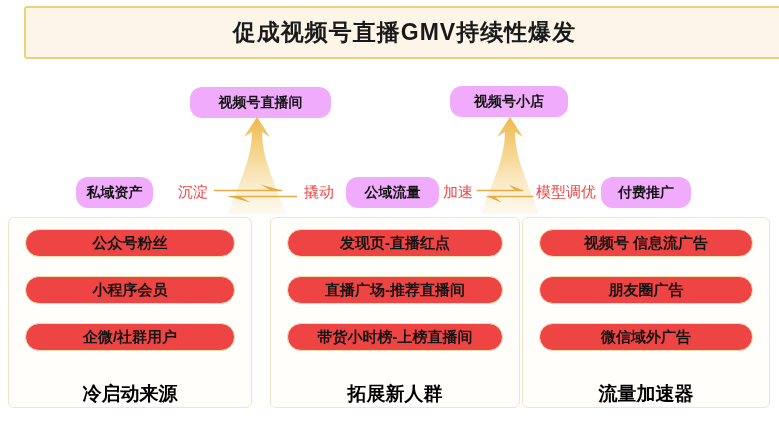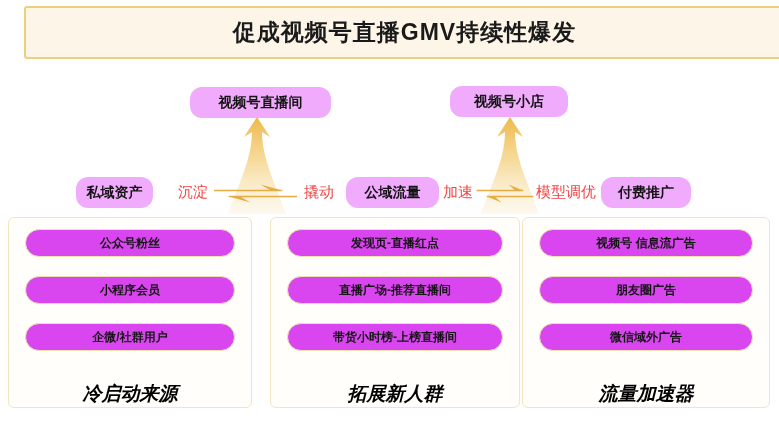--- a/index.html
+++ b/index.html
@@ -79,36 +79,35 @@
     flex-direction: column;
     align-items: center;
     padding-top: 11px;
   }
   #col-1 { left: 8px;   width: 244px; }
   #col-2 { left: 270px; width: 250px; }
   #col-3 { left: 522px; width: 248px; }
   .pill {
     width: 87%;
     height: 29px;
-    background: #d946ef;
+    background: #ef4444;
     border: 1px solid #EEE0B2;
     border-radius: 15px;
     display: flex; align-items: center; justify-content: center;
-    font-size: 12px;
+    font-size: 15px;
     font-weight: 600;
     color: #141414;
     margin-bottom: 19px;
     white-space: nowrap;
   }
   .col-footer {
     margin-top: 11px;
     font-size: 19px;
     font-weight: bold;
     color: #000000;
-    font-style: italic;
   }
 </style>
 </head>
 <body>
 
 <div class="canvas">
 
   <div class="title-banner">
     <span>促成视频号直播GMV持续性爆发</span>
   </div>

